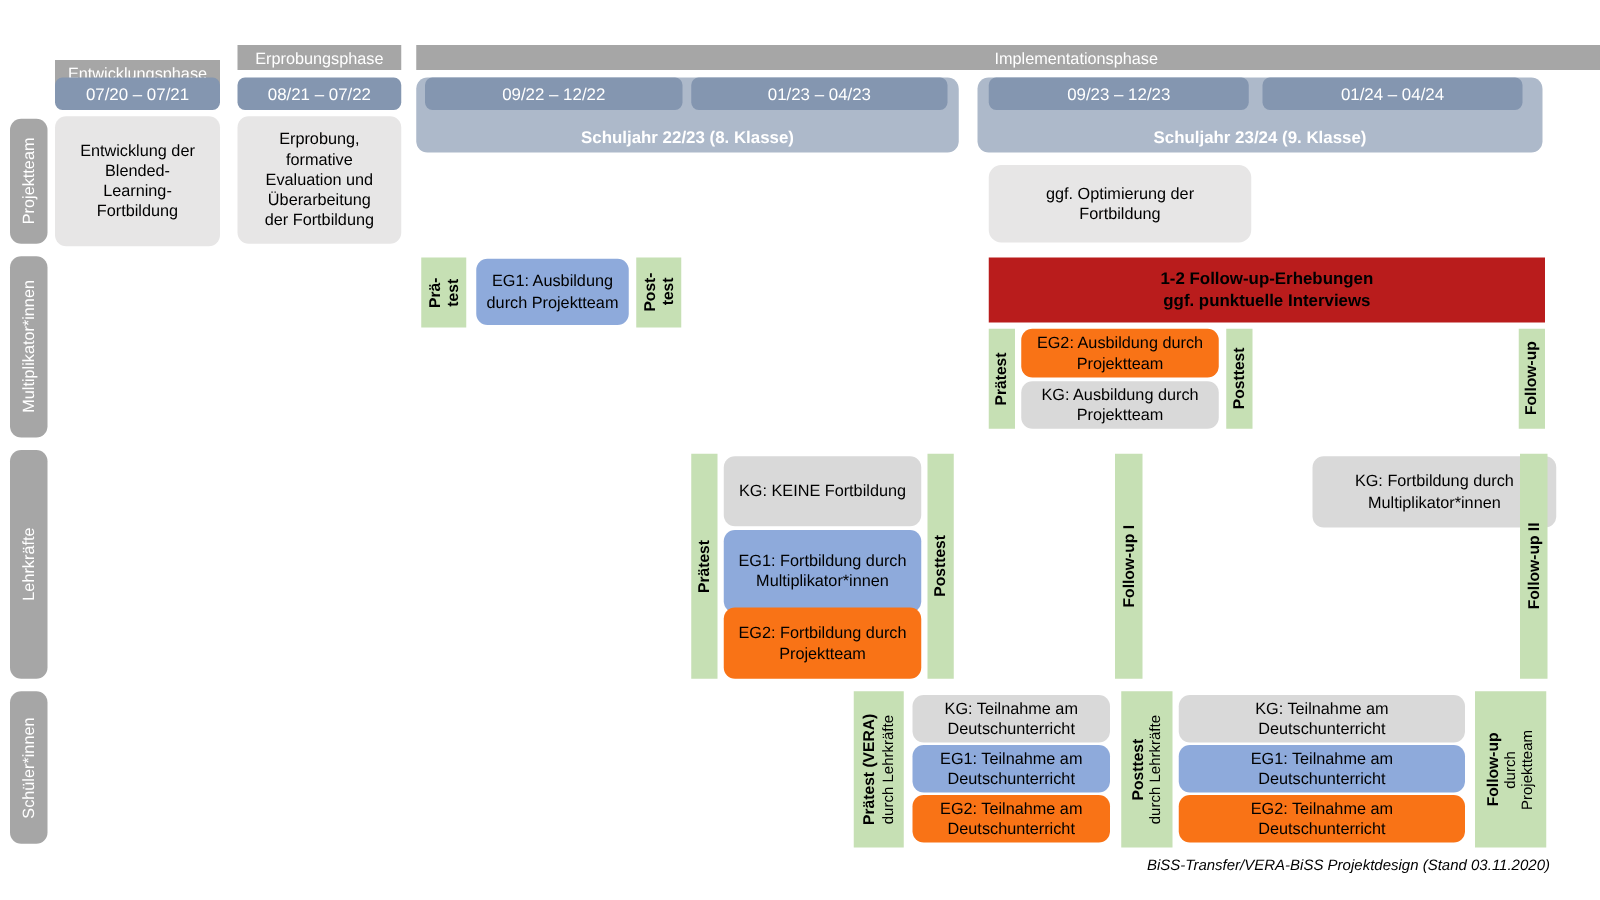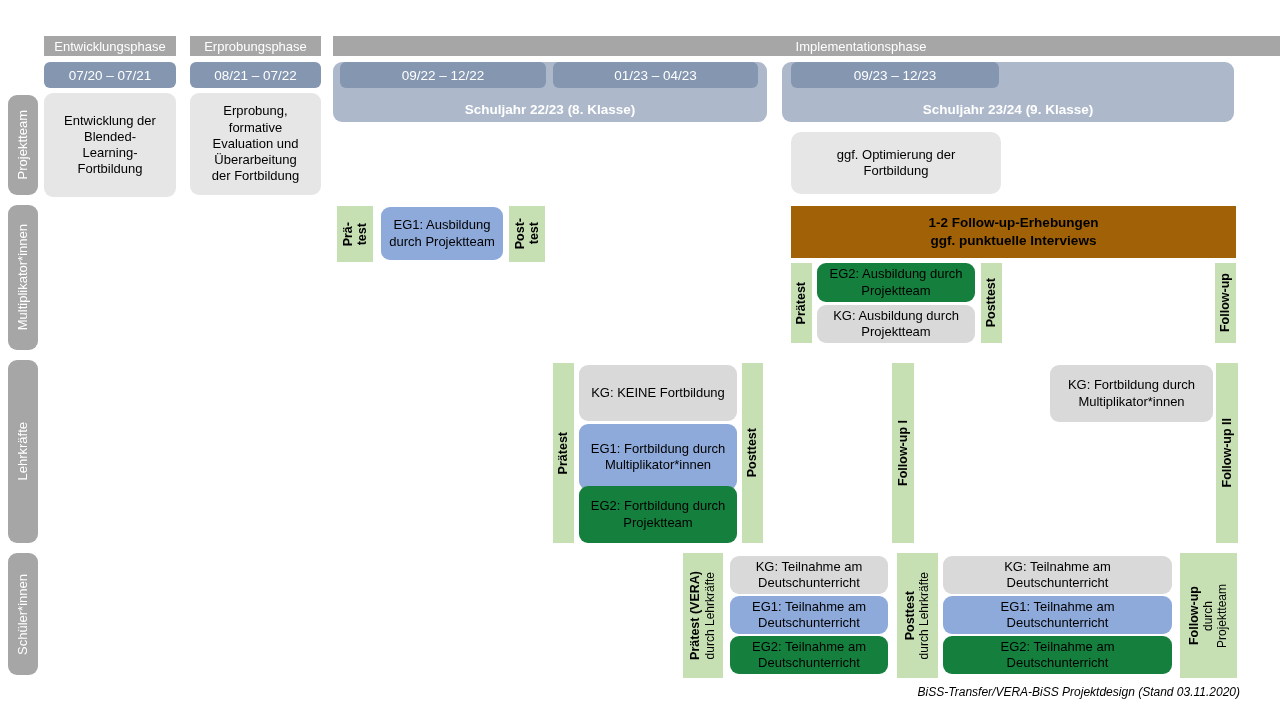--- a/index.html
+++ b/index.html
@@ -24,26 +24,26 @@
   .rowlabel{background:#a6a6a6;border-radius:9px;display:flex;
             align-items:center;justify-content:center;}
   .rowlabel .vt{color:#fff;font-weight:normal;font-size:13px;}
 
   
   .box{border-radius:9px;display:flex;align-items:center;justify-content:center;
        text-align:center;font-size:13px;line-height:1.25;padding:3px 10px;}
   .lightgray{background:#e7e6e6;}
   .gray{background:#d9d9d9;}
   .bluemed{background:#8eaadb;}
-  .bluelight{background:#15803d;}
+  .bluelight{background:#f97316;}
 
   
   .gbar{background:#c6e0b4;display:flex;flex-direction:row;
         align-items:center;justify-content:center;gap:1px;}
-  .banner{background:#a16207;display:flex;align-items:center;justify-content:center;
+  .banner{background:#b91c1c;display:flex;align-items:center;justify-content:center;
           text-align:center;font-weight:bold;font-size:13.5px;line-height:1.35;
           white-space:pre-line;}
 
   
   .vt{writing-mode:vertical-rl;transform:rotate(180deg);white-space:pre-line;
       text-align:center;font-weight:bold;font-size:12.5px;line-height:1.15;}
   .vt-sub{font-weight:normal;font-size:12px;}
   .vt-wrap{height:88px;white-space:normal;}
 
   .pad14{padding:3px 14px;}
@@ -51,36 +51,37 @@
   .pad25{padding:3px 25px;}
   .pad28{padding:3px 28px;}
 
   .caption{font-style:italic;font-size:12px;text-align:right;color:#000;}
 </style>
 </head>
 <body>
 
 <div class="stage">
 
-  <div class="abs phase" style="left:44px;top:36px;width:132px;height:20px;">Entwicklungsphase</div>
+  <div class="abs phase" style="left:44px;top:48px;width:132px;height:20px;">Entwicklungsphase</div>
   <div class="abs phase" style="left:190px;top:36px;width:131px;height:20px;">Erprobungsphase</div>
   <div class="abs phase" style="left:333px;top:36px;width:1056px;height:20px;">Implementationsphase</div>
 
   <div class="abs syc" style="left:333px;top:62px;width:434px;height:60px;">
     <div class="sylabel">Schuljahr 22/23 (8. Klasse)</div>
   </div>
   <div class="abs syc" style="left:782px;top:62px;width:452px;height:60px;">
     <div class="sylabel">Schuljahr 23/24 (9. Klasse)</div>
   </div>
 
   <div class="abs date" style="left:44px;top:62px;width:132px;height:26px;">07/20 – 07/21</div>
   <div class="abs date" style="left:190px;top:62px;width:131px;height:26px;">08/21 – 07/22</div>
   <div class="abs date" style="left:340px;top:62px;width:206px;height:26px;">09/22 – 12/22</div>
   <div class="abs date" style="left:553px;top:62px;width:205px;height:26px;">01/23 – 04/23</div>
   <div class="abs date" style="left:791px;top:62px;width:208px;height:26px;">09/23 – 12/23</div>
+  <div class="abs date" style="left:1010px;top:62px;width:208px;height:26px;">01/24 – 04/24</div>
 
   <div class="abs rowlabel" style="left:8px;top:95px;width:30px;height:100px;">
     <span class="vt">Projektteam</span>
   </div>
   <div class="abs rowlabel" style="left:8px;top:205px;width:30px;height:145px;">
     <span class="vt">Multiplikator*innen</span>
   </div>
   <div class="abs rowlabel" style="left:8px;top:360px;width:30px;height:183px;">
     <span class="vt">Lehrkräfte</span>
   </div>
@@ -121,21 +122,21 @@
   </div>
   <div class="abs box gray pad20" style="left:579px;top:365px;width:158px;height:56px;">KG: KEINE Fortbildung</div>
   <div class="abs box bluemed" style="left:579px;top:424px;width:158px;height:66px;">EG1: Fortbildung durch Multiplikator*innen</div>
   <div class="abs box bluelight" style="left:579px;top:486px;width:158px;height:57px;">EG2: Fortbildung durch Projektteam</div>
   <div class="abs gbar" style="left:742px;top:363px;width:21px;height:180px;">
     <span class="vt">Posttest</span>
   </div>
   <div class="abs gbar" style="left:892px;top:363px;width:22px;height:180px;">
     <span class="vt">Follow-up I</span>
   </div>
-  <div class="abs box gray" style="left:1050px;top:365px;width:163px;height:57px;">KG: Fortbildung durch Multiplikator*innen</div>
+  <div class="abs box gray" style="left:1050px;top:365px;width:195px;height:57px;">KG: Fortbildung durch Multiplikator*innen</div>
   <div class="abs gbar" style="left:1216px;top:363px;width:22px;height:180px;">
     <span class="vt">Follow-up II</span>
   </div>
 
   <div class="abs gbar" style="left:683px;top:553px;width:40px;height:125px;">
     <span class="vt">Prätest (VERA)</span>
     <span class="vt vt-sub">durch Lehrkräfte</span>
   </div>
   <div class="abs box gray" style="left:730px;top:556px;width:158px;height:38px;">KG: Teilnahme am Deutschunterricht</div>
   <div class="abs box bluemed" style="left:730px;top:596px;width:158px;height:38px;">EG1: Teilnahme am Deutschunterricht</div>

